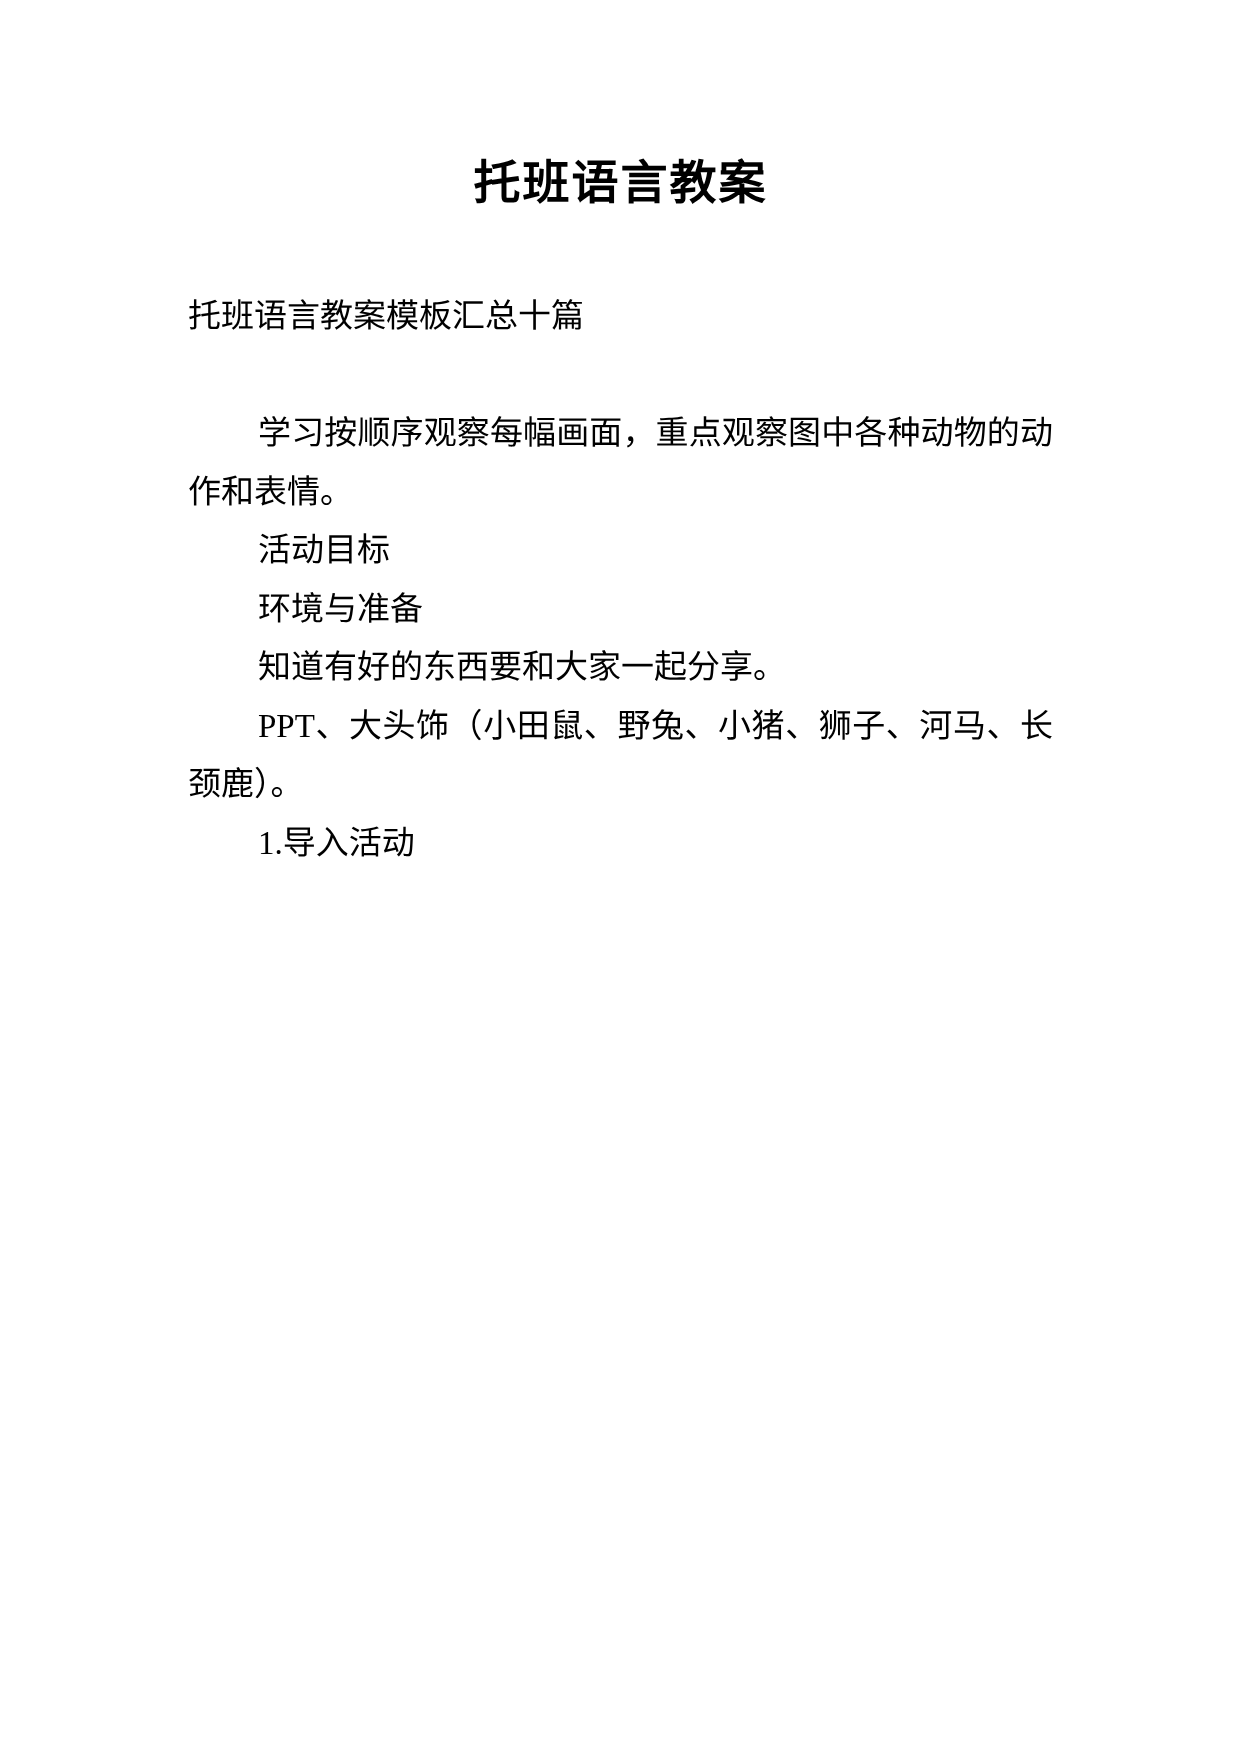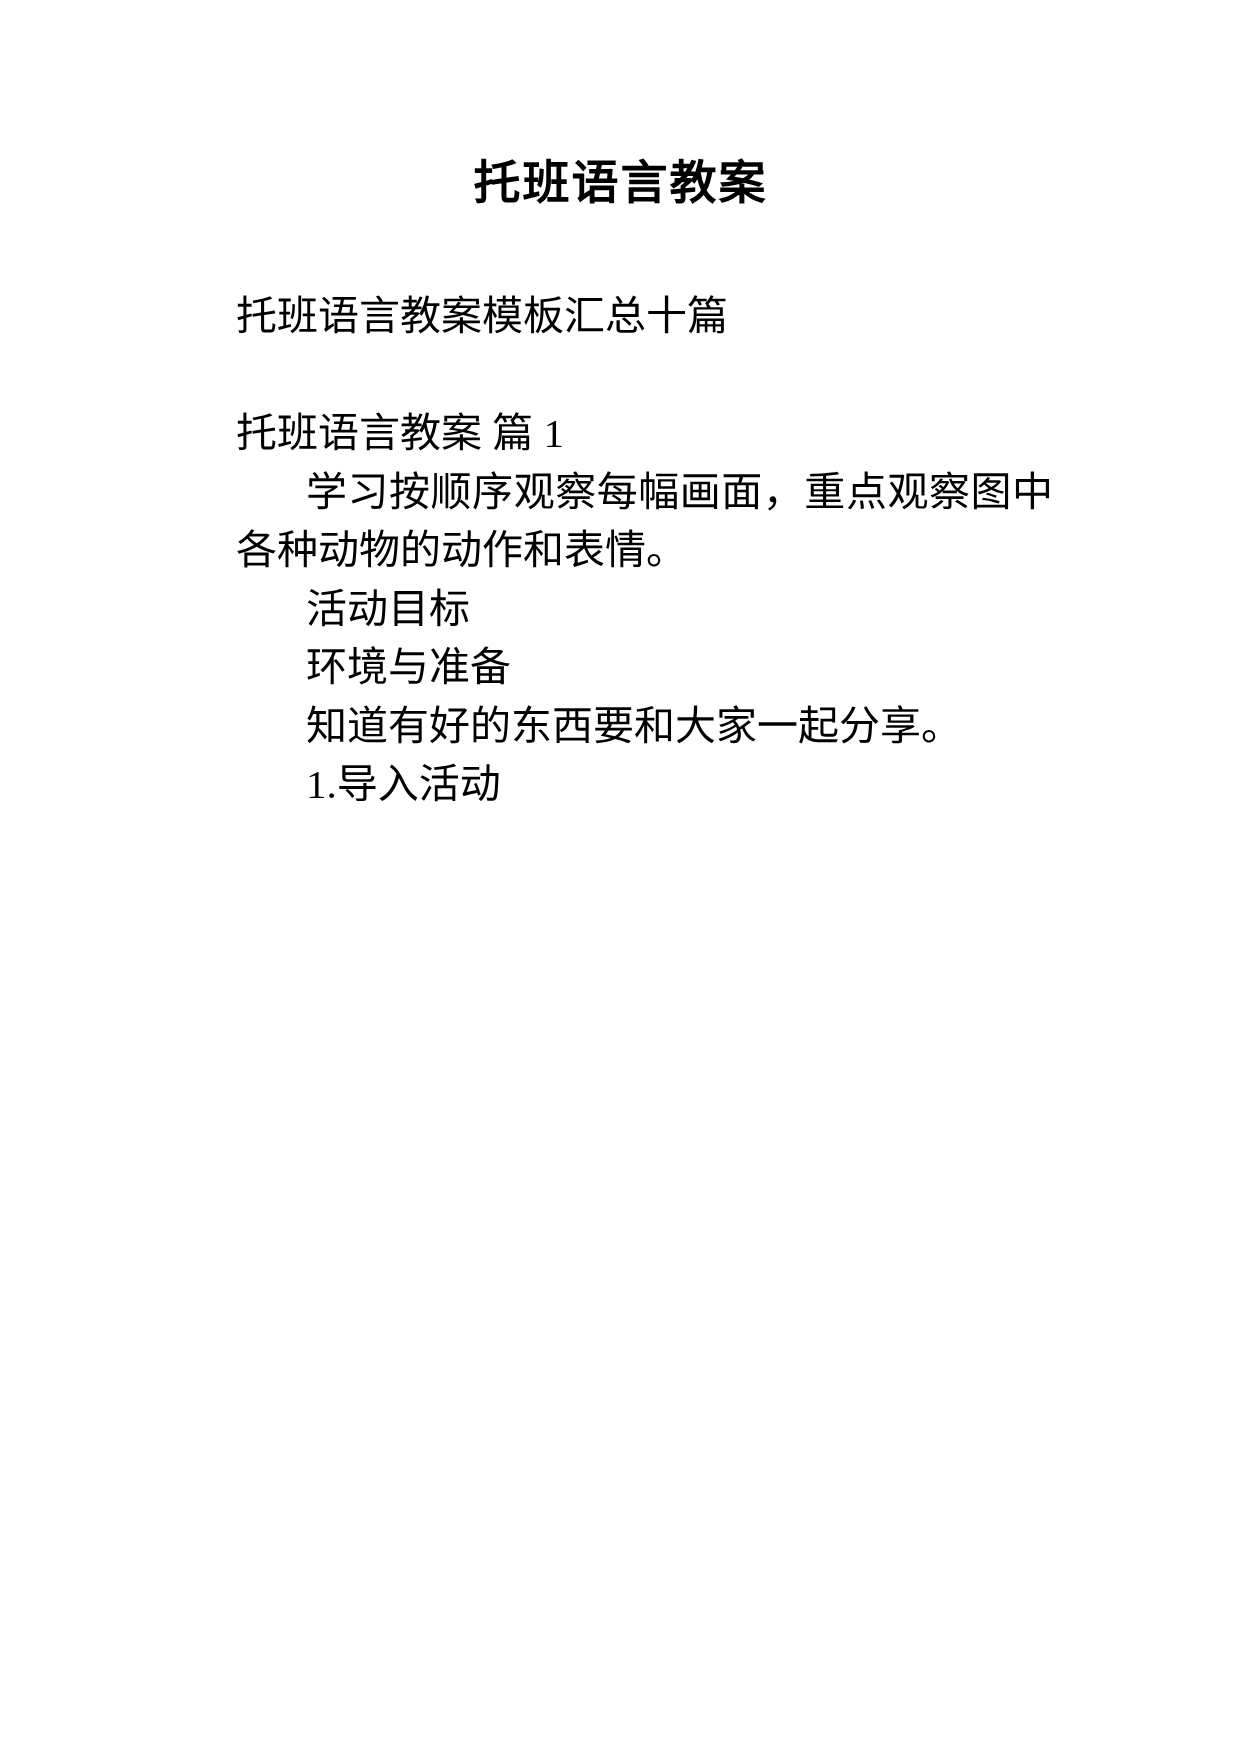--- a/index.html
+++ b/index.html
@@ -23,25 +23,24 @@
   }
   .doc-title {
     margin: 0 0 66px 0;
     font-size: 47px;
     line-height: 76px;
     font-weight: 700;
     text-align: center;
     letter-spacing: 2px;
   }
   .doc-body {
-    font-size: 41px;
+    font-size: 33px;
     line-height: 58.5px;
     text-align: justify;
     text-justify: inter-ideograph;
-    margin-left: 48px;
   }
   .para {
     margin: 0;
     padding: 0;
   }
   .para.indent {
     text-indent: 70px;
   }
   .blank-line {
     height: 58.5px;
@@ -51,20 +50,20 @@
 <body>
 
 <div class="page">
   <h1 class="doc-title">托班语言教案</h1>
 
   <div class="doc-body">
     <p class="para">托班语言教案模板汇总十篇</p>
 
     <div class="blank-line"></div>
 
-    <p class="para">托班语言教案 篇 1</p>
     <p class="para indent">学习按顺序观察每幅画面，重点观察图中各种动物的动作和表情。</p>
     <p class="para indent">活动目标</p>
     <p class="para indent">环境与准备</p>
     <p class="para indent">知道有好的东西要和大家一起分享。</p>
+    <p class="para indent">PPT、大头饰（小田鼠、野兔、小猪、狮子、河马、长颈鹿）。</p>
     <p class="para indent">1.导入活动</p>
   </div>
 </div>
 
 </body></html>

